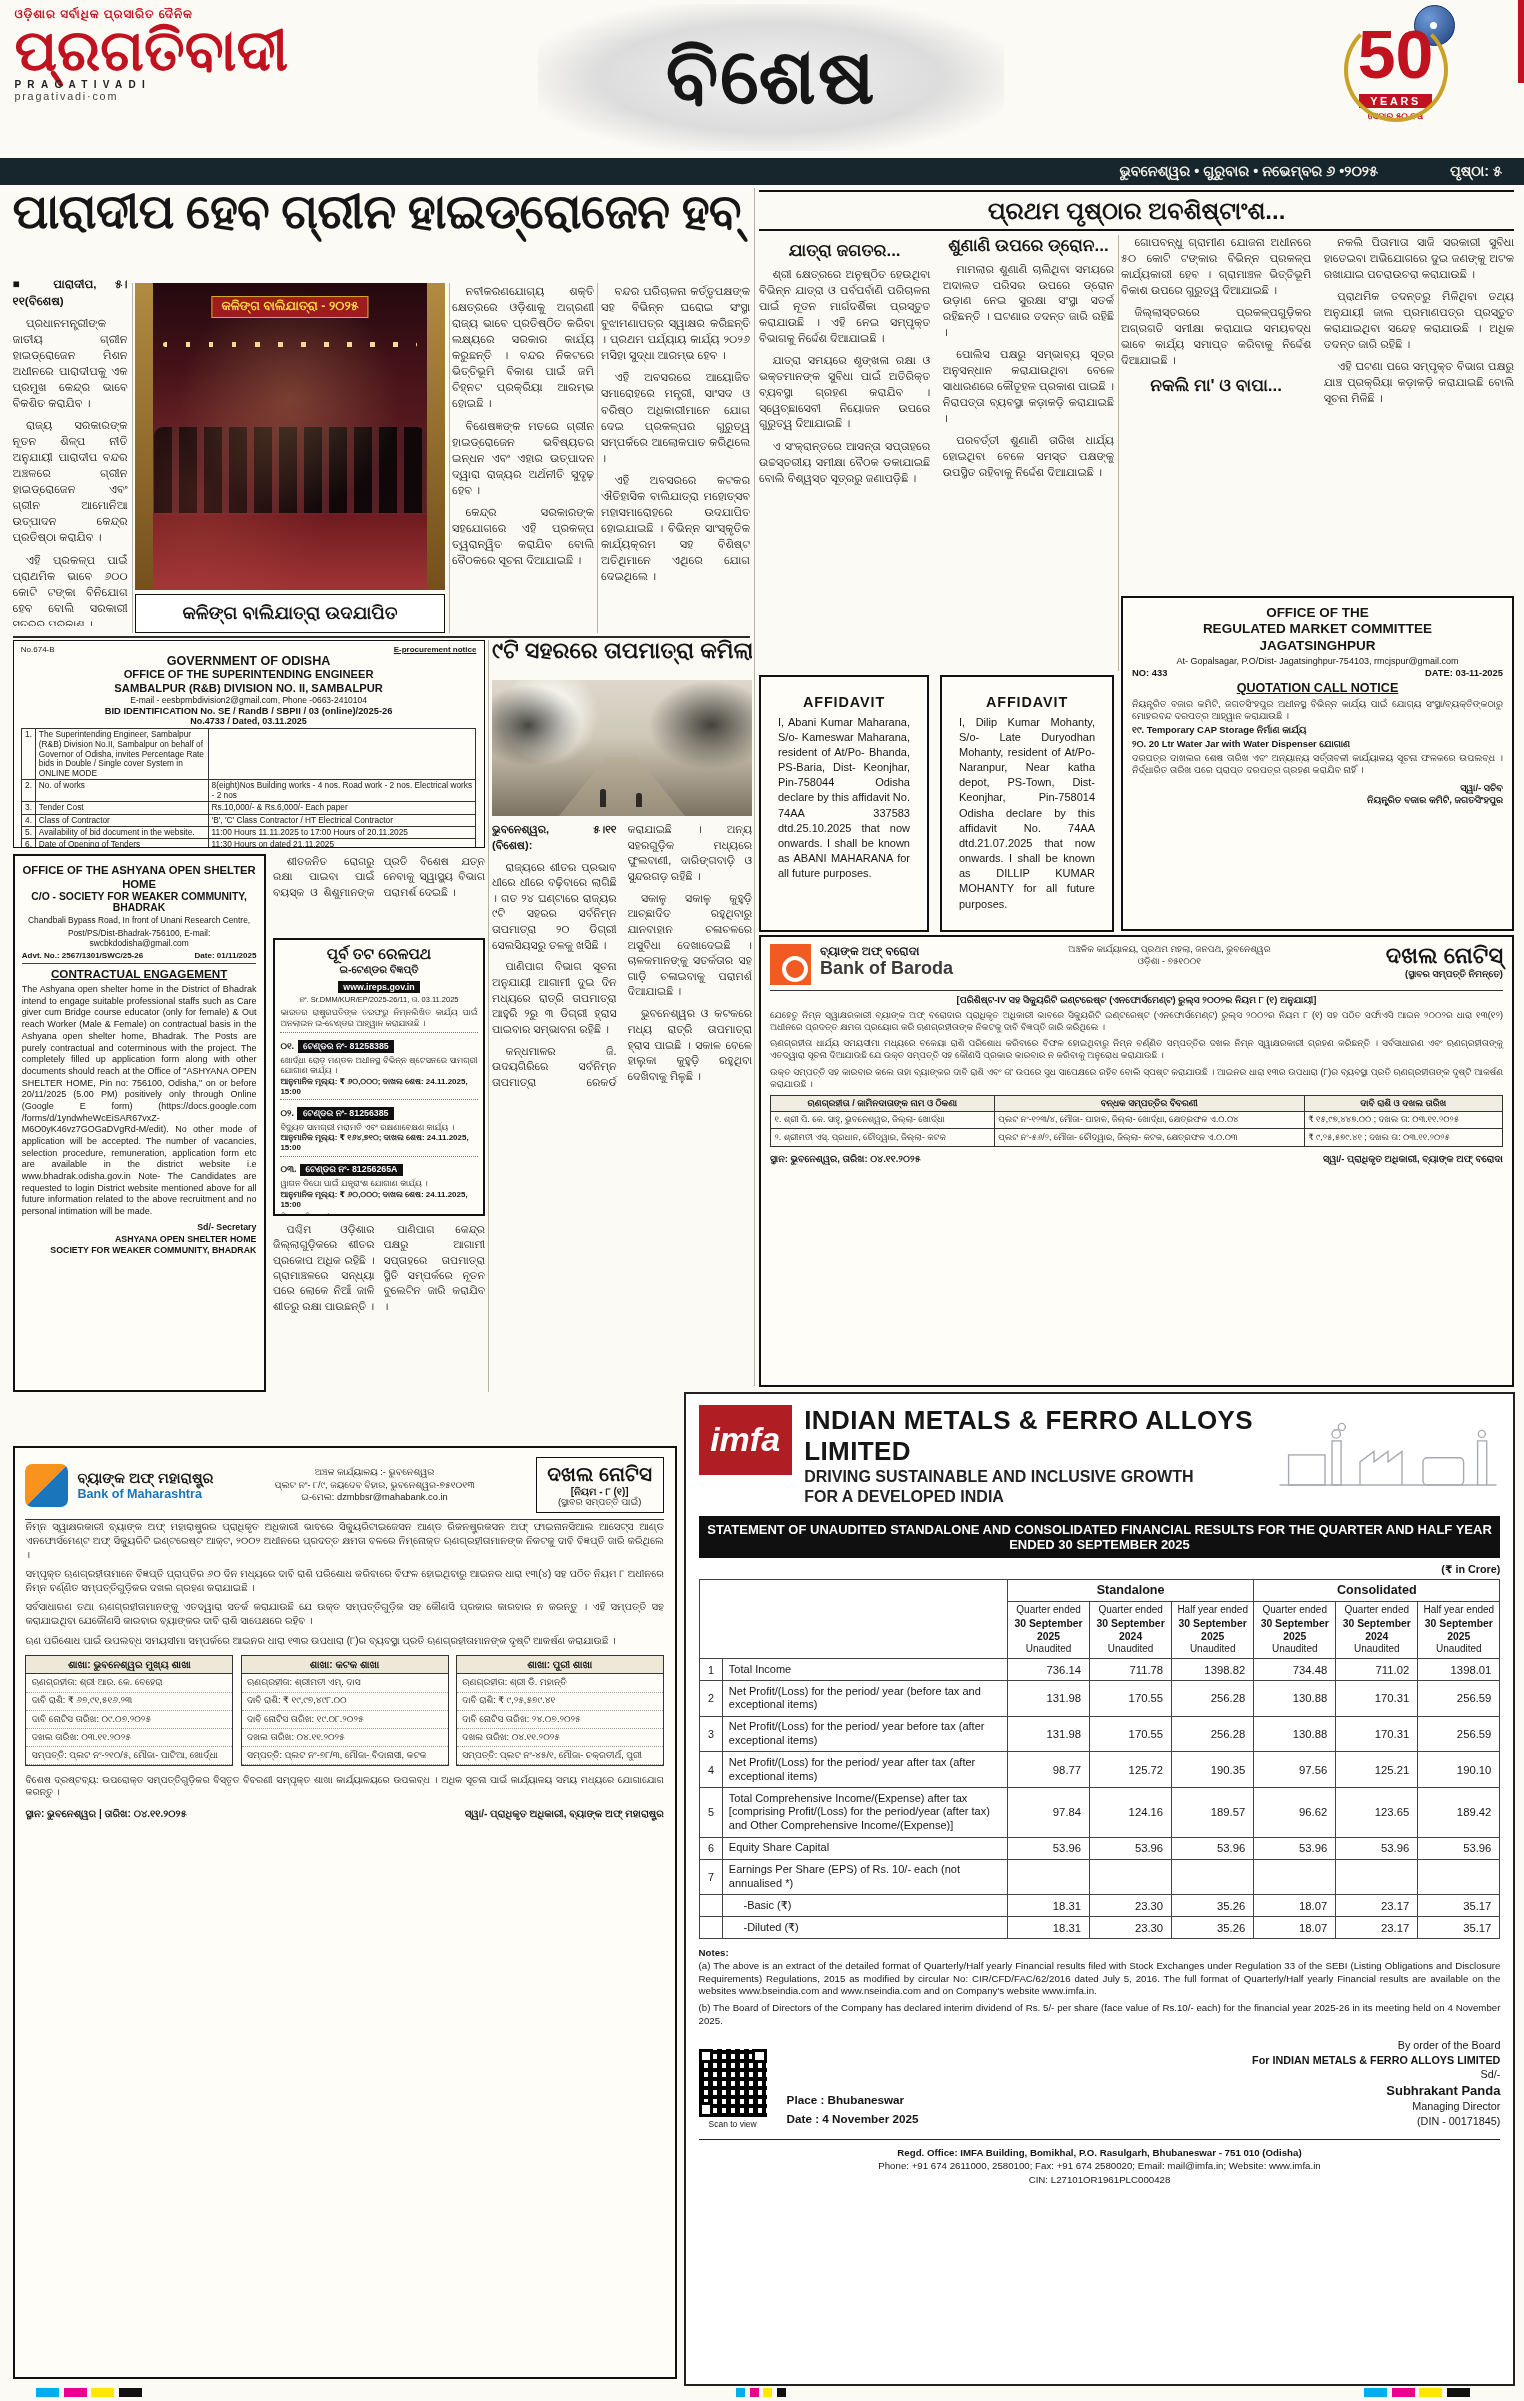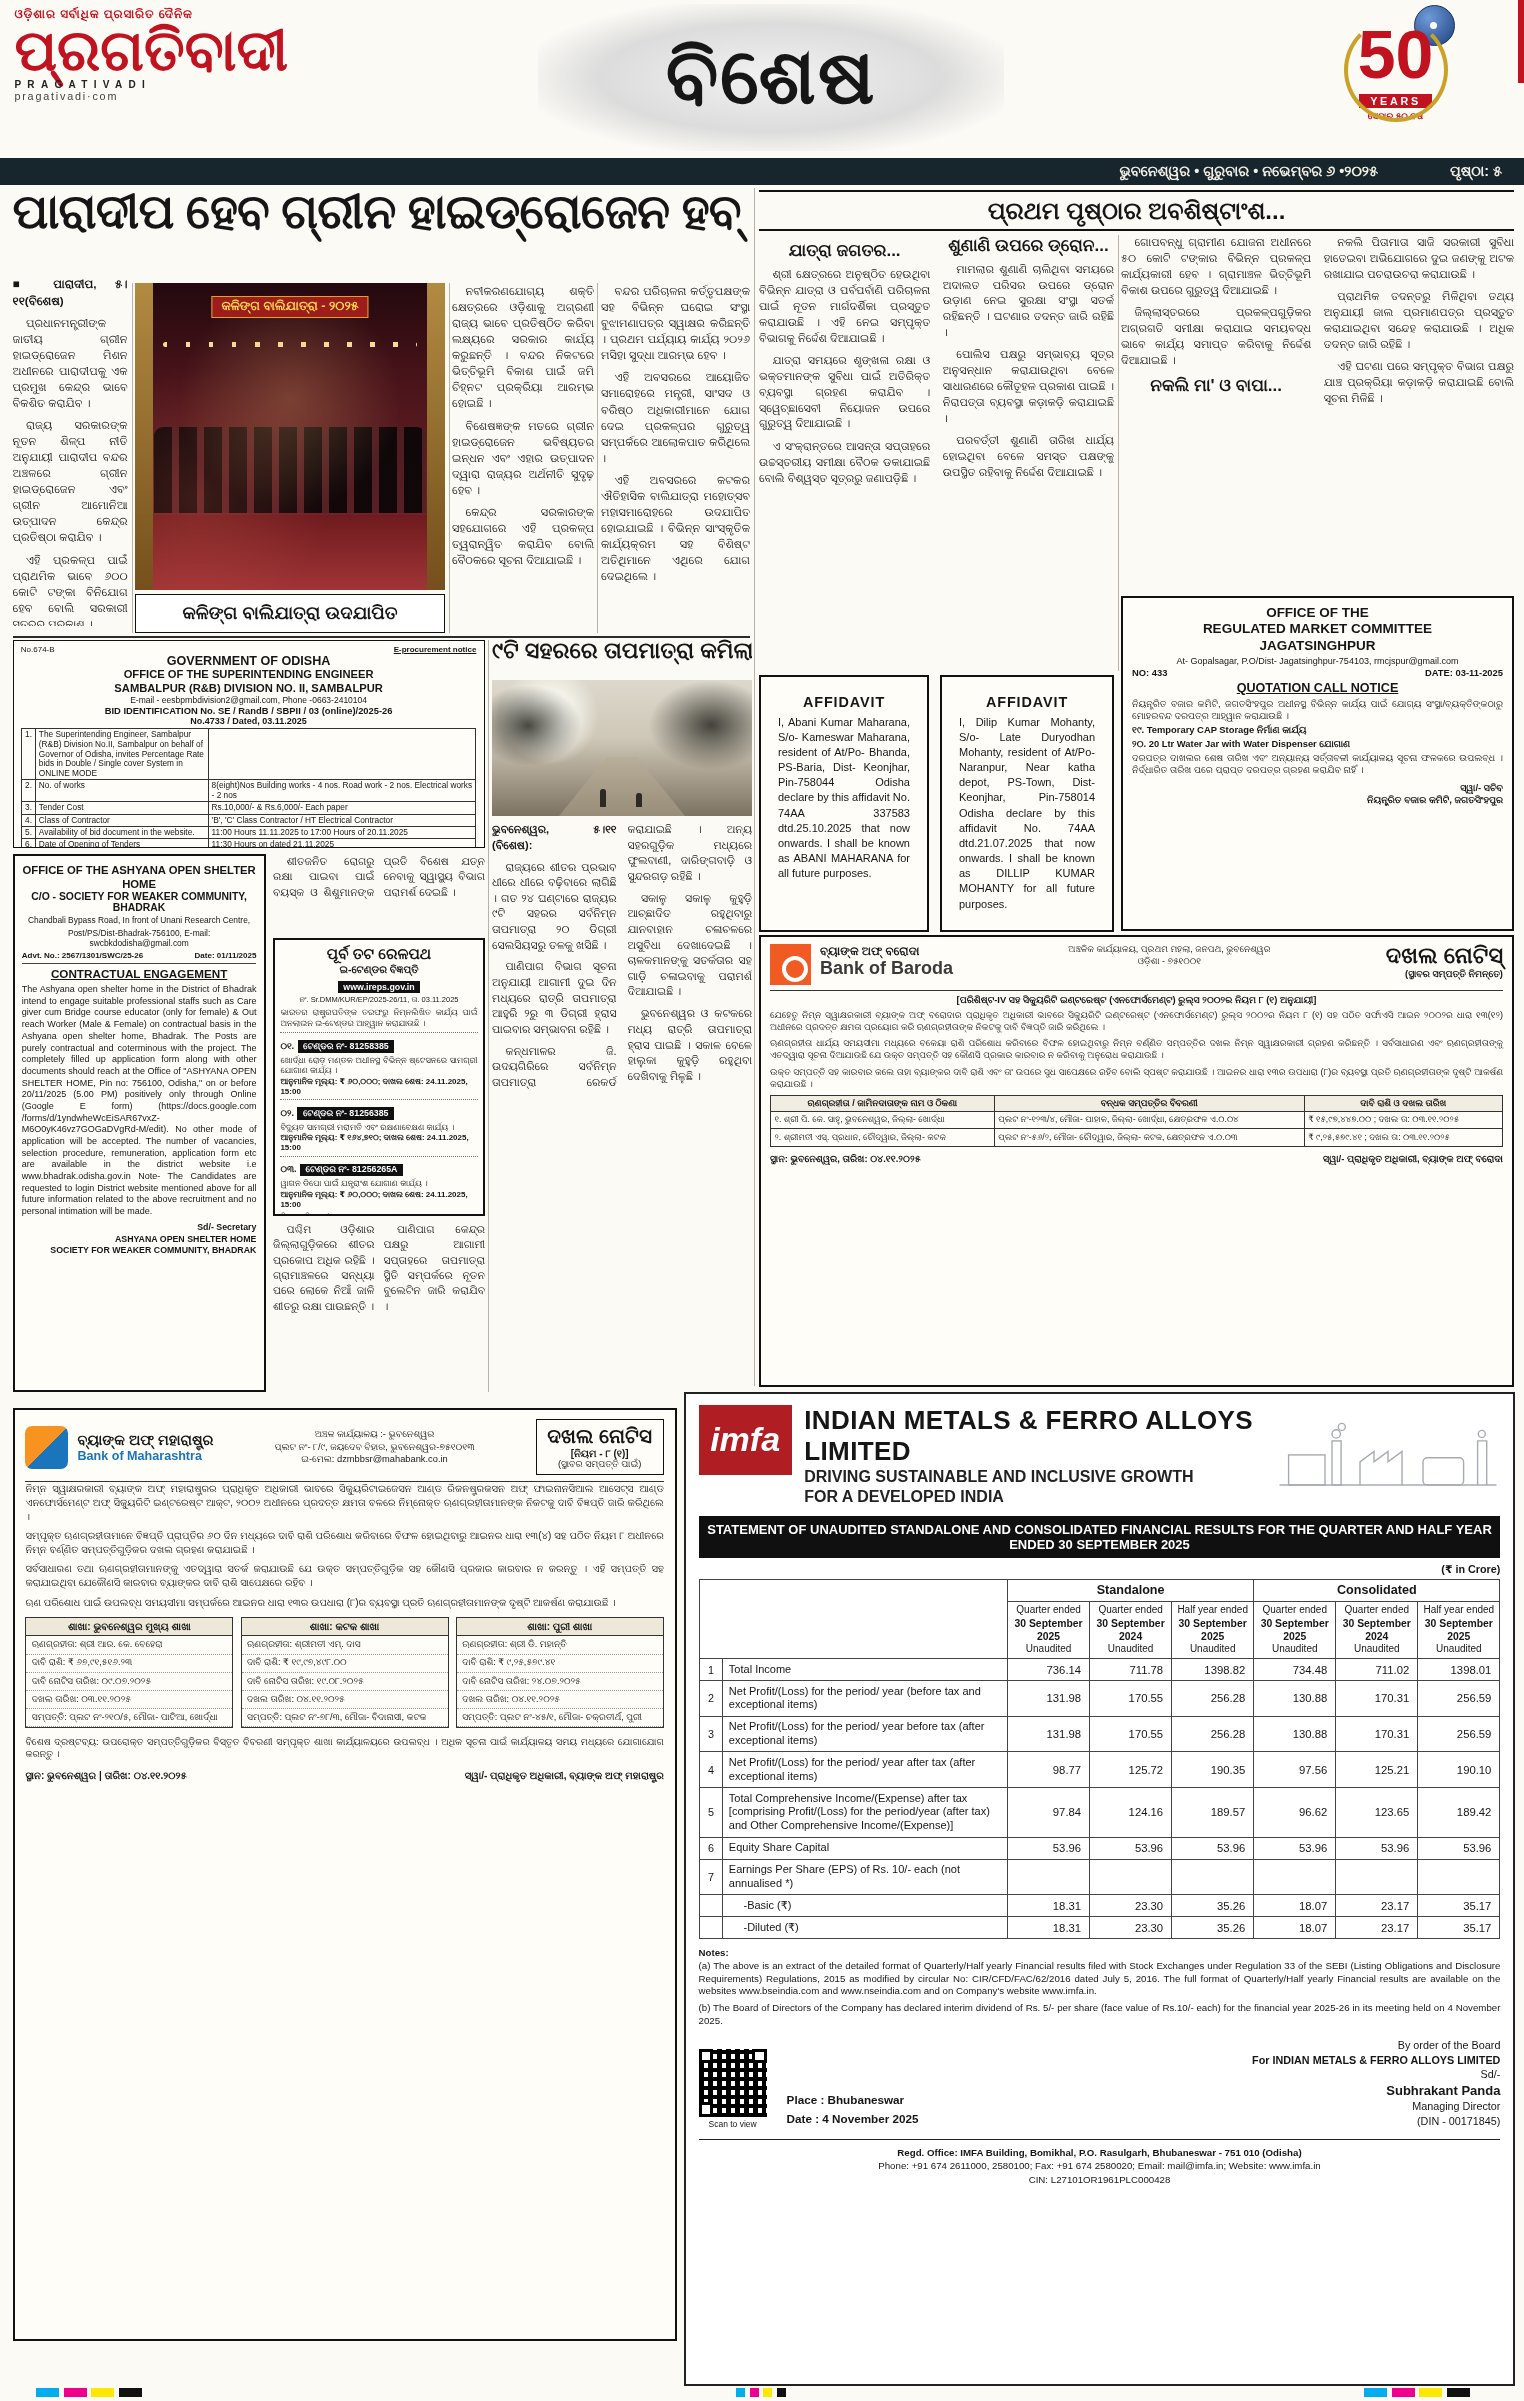--- a/index.html
+++ b/index.html
@@ -137,21 +137,21 @@
   .qrwrap{text-align:center}
   .qr{width:68px;height:68px;background:repeating-linear-gradient(90deg,#000 0 4.5px,transparent 4.5px 9px),repeating-linear-gradient(0deg,#000 0 4.5px,#fff 4.5px 9px);position:relative;margin:0 auto}
   .qc{position:absolute;width:14.4px;height:14.4px;background:#fff;border:3.6px solid #000}
   .qc.tl{left:0;top:0}.qc.tr{right:0;top:0}.qc.bl{left:0;bottom:0}
   .qr-cap{font-size:8.5px;margin-top:1.8px}
   .pd{font-size:11.7px;font-weight:700;line-height:1.6}
   .imfa-sign{margin-left:auto;text-align:right;font-size:10.8px;line-height:1.35}
   .imfa-sign .nm{font-size:13px;font-weight:800}
   .imfa-regd{border-top:1.8px solid #222;margin-top:10.8px;padding-top:5.4px;text-align:center;font-size:9.7px;line-height:1.4}
   
-  .bom{left:12.6px;top:1408px;width:664px;height:933px;border:2.7px solid #111;background:#fefdf8;padding:9px 10.8px;overflow:hidden}
+  .bom{left:12.6px;top:1446px;width:664px;height:933px;border:2.7px solid #111;background:#fefdf8;padding:9px 10.8px;overflow:hidden}
   .bom-head{display:flex;align-items:center;gap:9px;border-bottom:1.8px solid #333;padding-bottom:5.4px}
   .bom-logo{width:43px;height:43px;border-radius:7.2px;background:linear-gradient(135deg,#f7931e 50%,#1b75bb 50%);flex:0 0 auto}
   .bom-name .od{font-size:14.4px;font-weight:800}
   .bom-name .en{font-size:12.6px;font-weight:800;color:#1b75bb}
   .bom-addr{flex:1;text-align:center;font-size:9.3px;line-height:1.35}
   .bom-title{border:1.8px solid #111;padding:4.5px 10.8px;text-align:center;line-height:1.15}
   .bom-title .t{font-size:20px;font-weight:800}
   .bom-title .r{font-size:10px;font-weight:700}
   .bom-title .s{font-size:9.4px}
   .bom-body{font-size:10px;line-height:1.4;text-align:justify;margin-top:6.3px}

